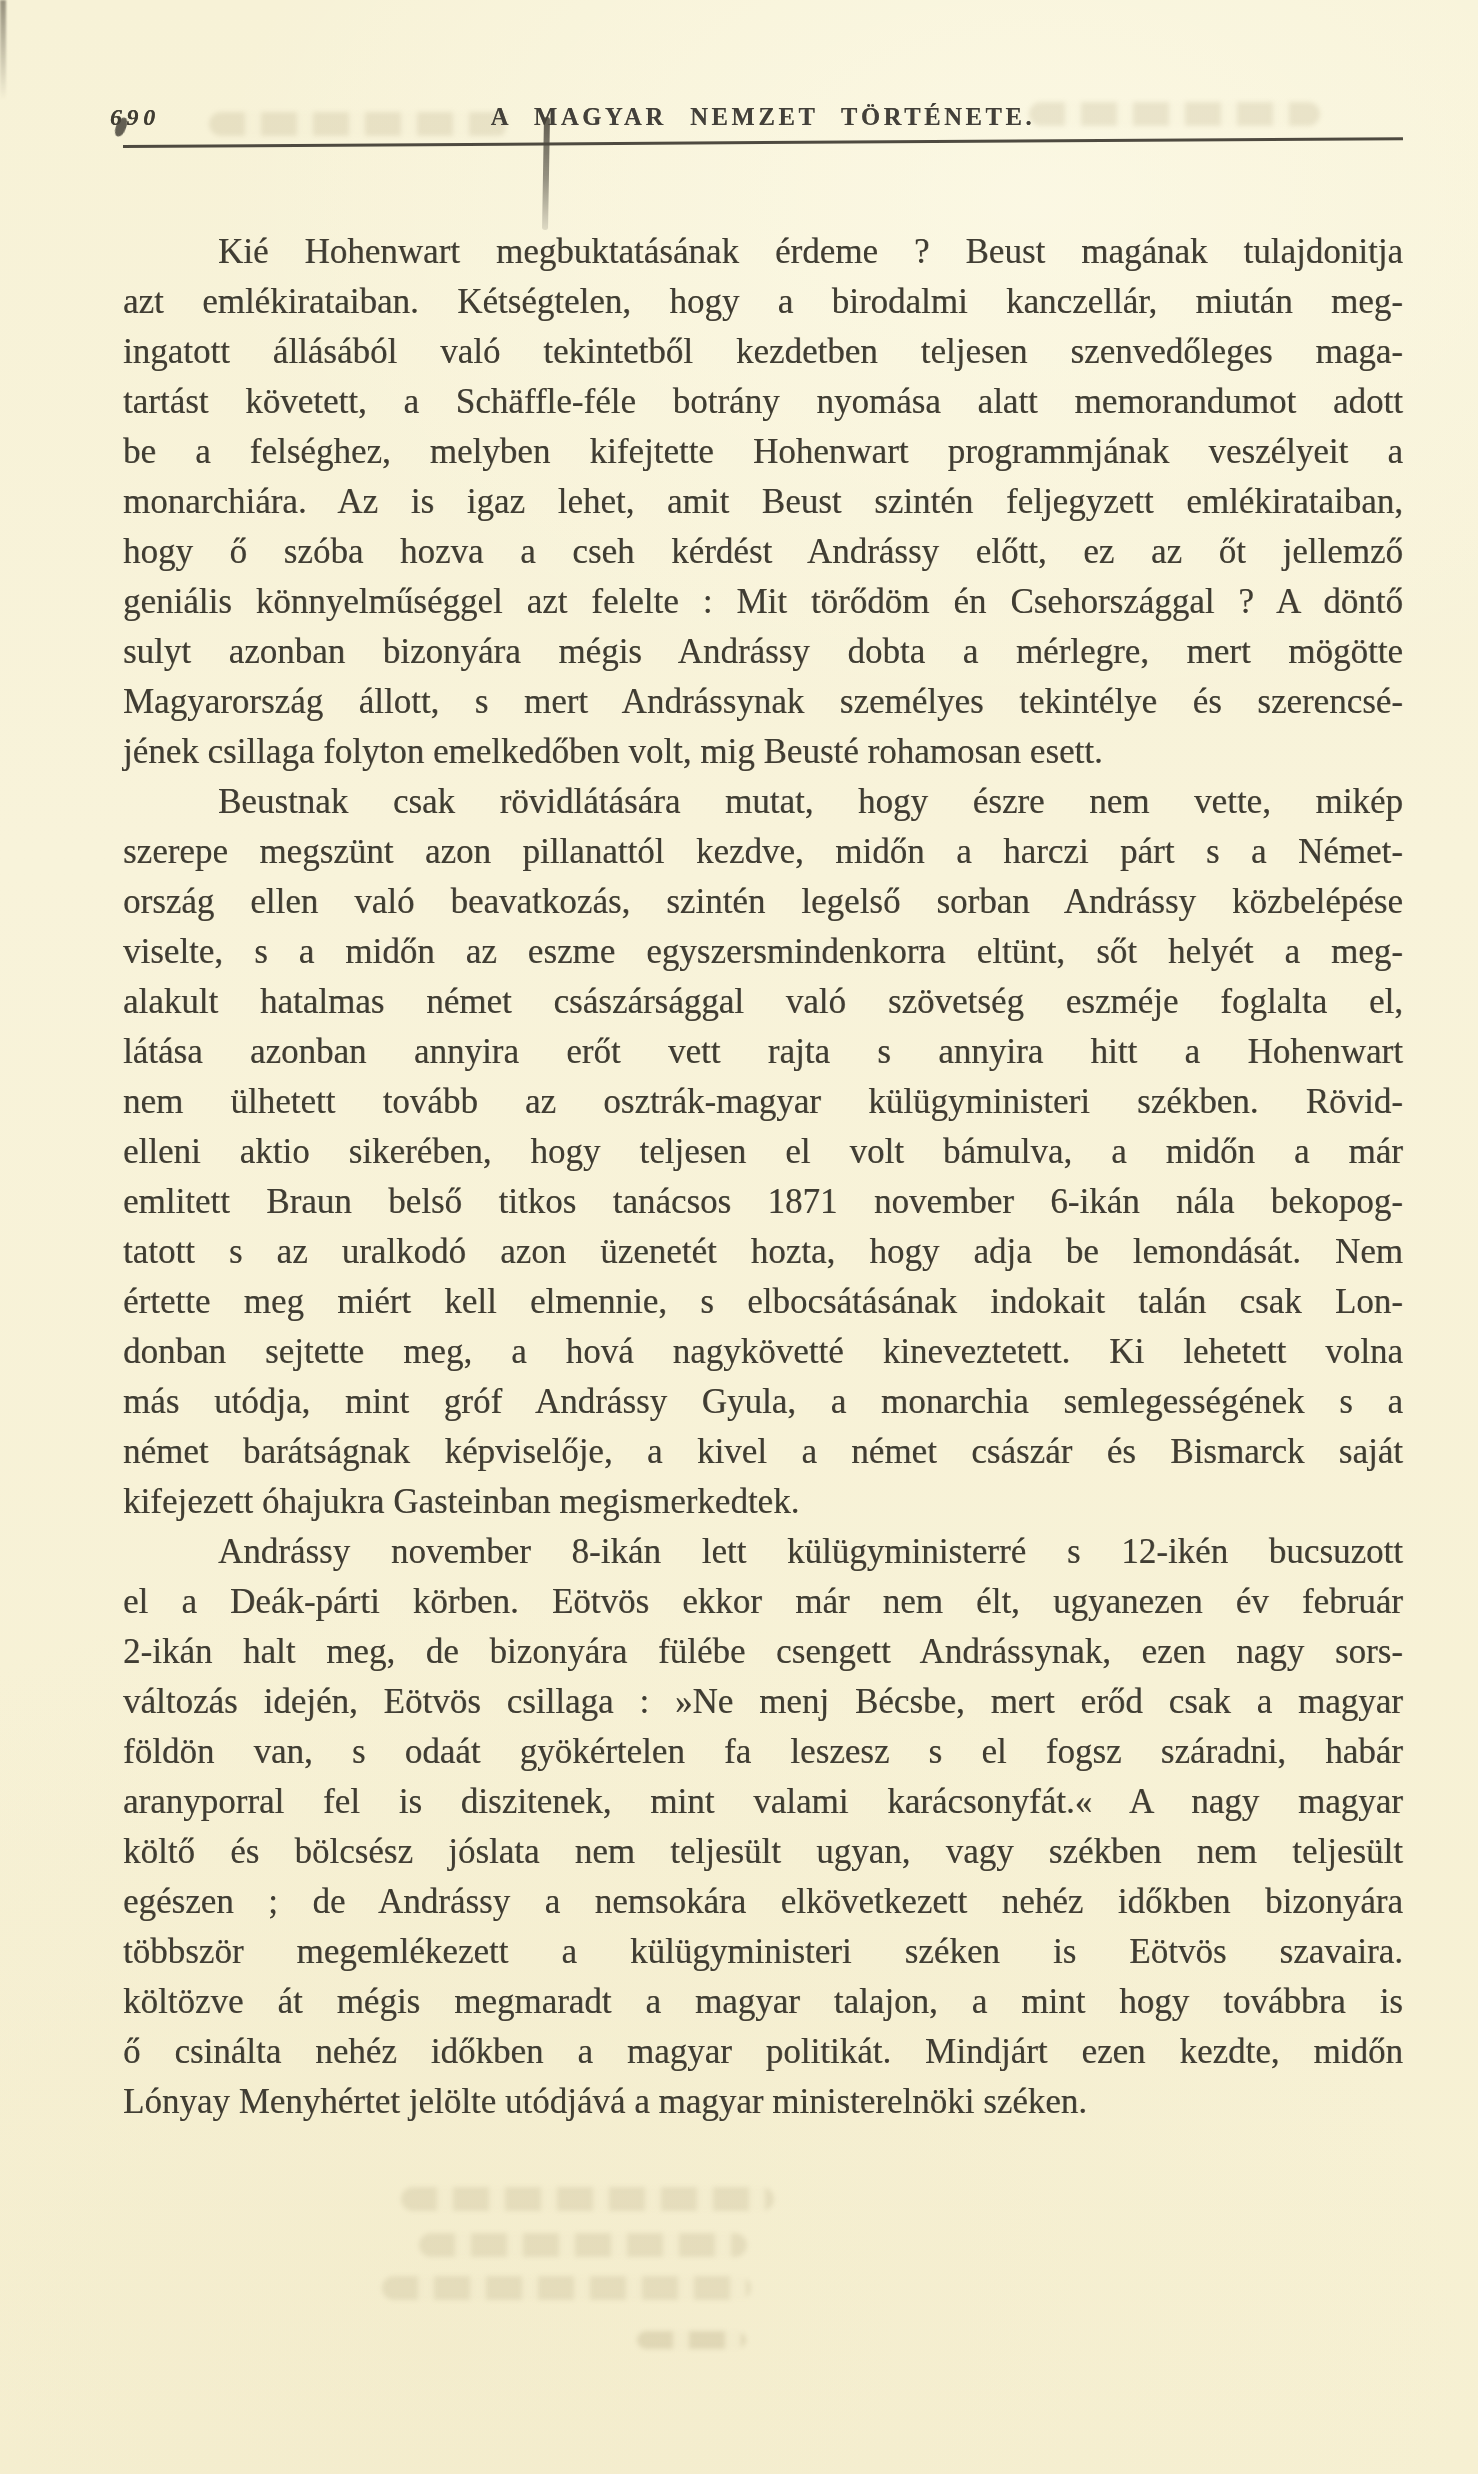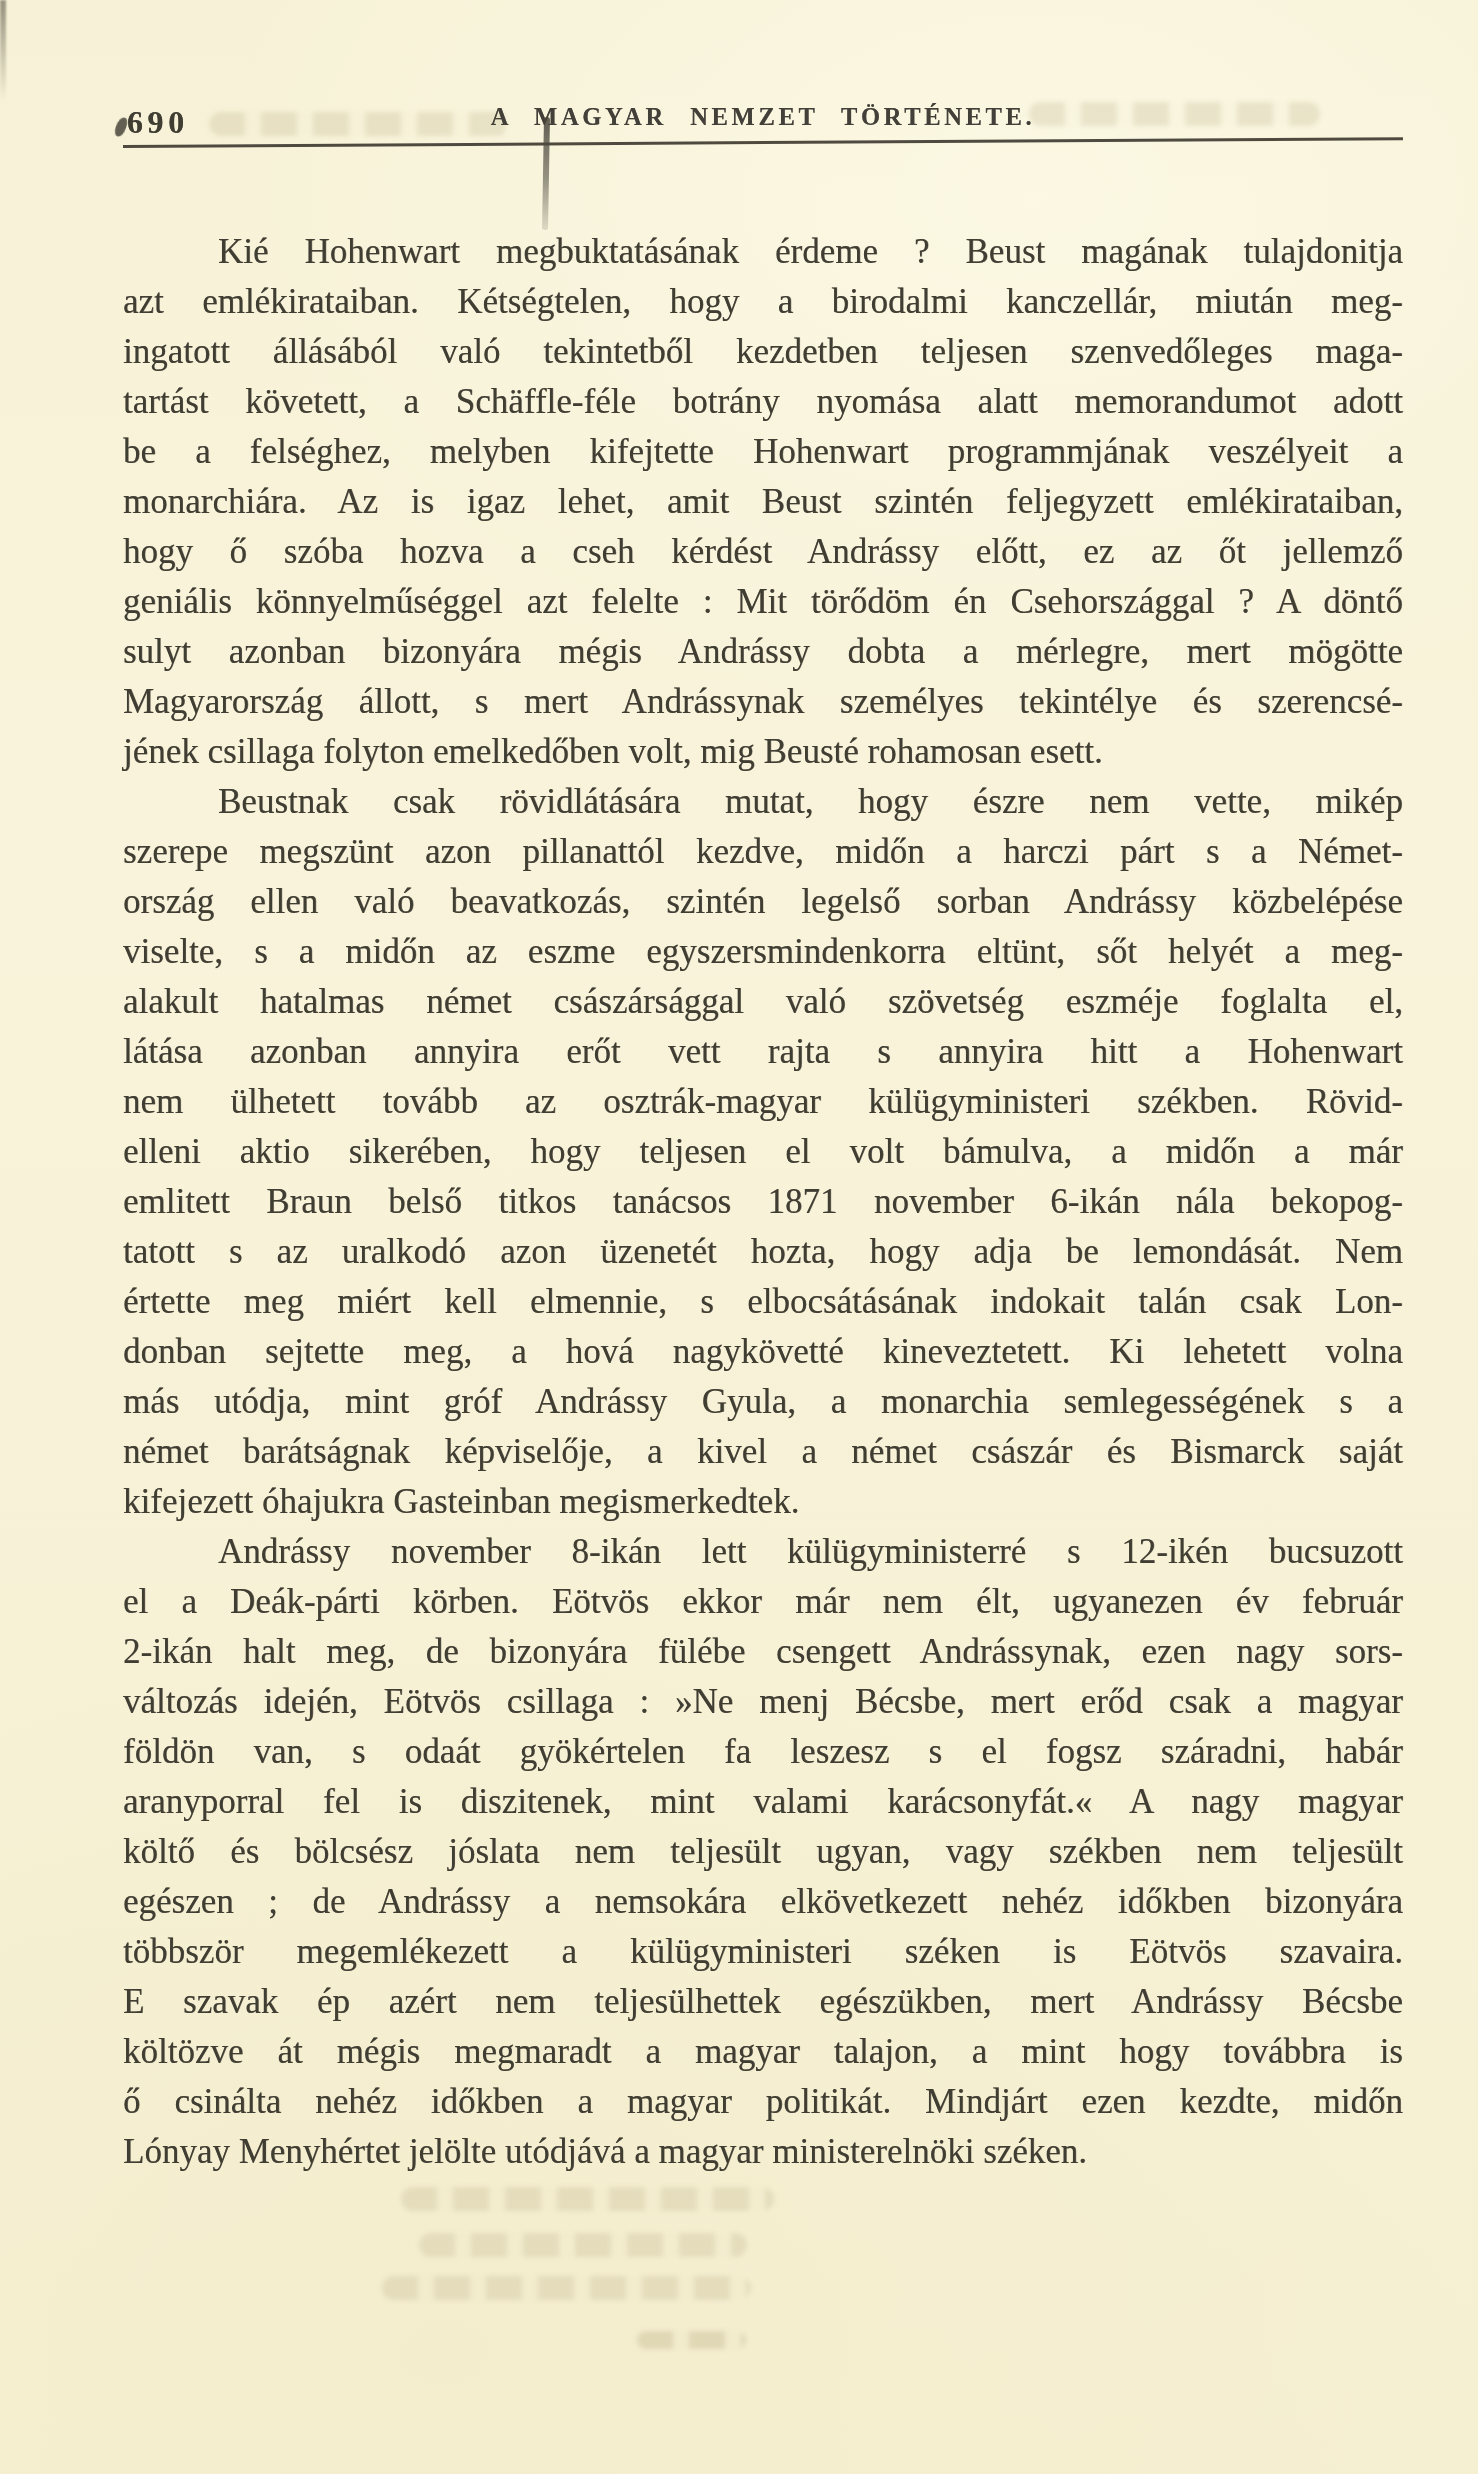--- a/index.html
+++ b/index.html
@@ -16,27 +16,28 @@
       radial-gradient(1275px 819px at 70% 8%, rgba(255,253,238,0.50), rgba(255,253,238,0) 65%),
       radial-gradient(1457px 1093px at 30% 95%, rgba(240,232,198,0.45), rgba(240,232,198,0) 70%),
       linear-gradient(180deg, var(--paper) 0%, #f8f3da 35%, #f6f0d2 100%);
     font-family: "Liberation Serif", "DejaVu Serif", serif;
     color: var(--ink);
   }
 
   
   .page-number {
     position: absolute;
-    left: 127px;
+    left: 110px;
     top: 104px;
-    font-size: 32px;
+    font-size: 24px;
     font-weight: bold;
     letter-spacing: 4.6px;
     color: var(--ink);
     text-shadow: 0 0 0.5px rgba(62,58,48,0.75);
+    font-style: italic;
   }
   .running-title {
     position: absolute;
     left: 123px;
     top: 103px;
     width: 1280px;
     text-align: center;
     font-size: 24.6px;
     font-weight: bold;
     letter-spacing: 3.6px;
@@ -172,21 +173,20 @@
       <div class="paragraph">
         <div class="line first">Andrássy november 8-ikán lett külügyministerré s 12-ikén bucsuzott</div>
         <div class="line">el a Deák-párti körben. Eötvös ekkor már nem élt, ugyanezen év február</div>
         <div class="line">2-ikán halt meg, de bizonyára fülébe csengett Andrássynak, ezen nagy sors-</div>
         <div class="line">változás idején, Eötvös csillaga : »Ne menj Bécsbe, mert erőd csak a magyar</div>
         <div class="line">földön van, s odaát gyökértelen fa leszesz s el fogsz száradni, habár</div>
         <div class="line">aranyporral fel is diszitenek, mint valami karácsonyfát.« A nagy magyar</div>
         <div class="line">költő és bölcsész jóslata nem teljesült ugyan, vagy székben nem teljesült</div>
         <div class="line">egészen ; de Andrássy a nemsokára elkövetkezett nehéz időkben bizonyára</div>
         <div class="line">többször megemlékezett a külügyministeri széken is Eötvös szavaira.</div>
-        <div class="line">E szavak ép azért nem teljesülhettek egészükben, mert Andrássy Bécsbe</div>
         <div class="line">költözve át mégis megmaradt a magyar talajon, a mint hogy továbbra is</div>
         <div class="line">ő csinálta nehéz időkben a magyar politikát. Mindjárt ezen kezdte, midőn</div>
         <div class="line last">Lónyay Menyhértet jelölte utódjává a magyar ministerelnöki széken.</div>
       </div>
     </div>
 
   <div class="ghost" style="left:401px; top:2187px; width:373px;"></div>
   <div class="ghost" style="left:419px; top:2233px; width:328px;"></div>
   <div class="ghost" style="left:382px; top:2276px; width:369px;"></div>
   <div class="ghost dark" style="left:637px; top:2331px; width:109px; height:18px;"></div>

